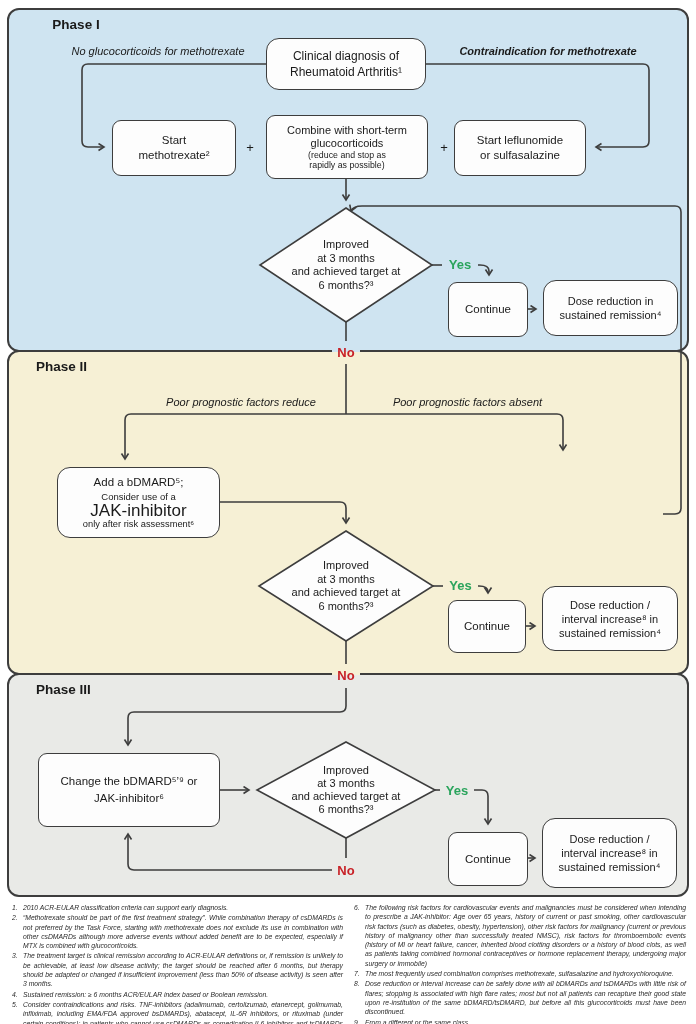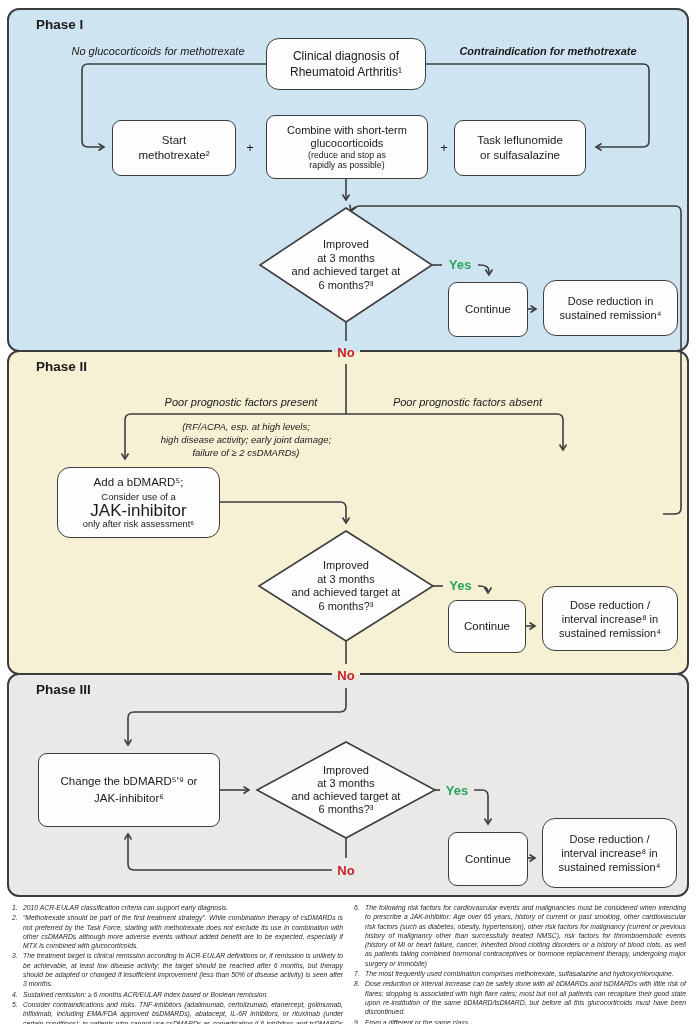--- a/index.html
+++ b/index.html
@@ -87,21 +87,21 @@
     <path d="M 473 790 H 482 Q 488 790 488 796 V 824" marker-end="url(#ah)"></path>
     <path d="M 528 858 H 535" marker-end="url(#ah)"></path>
     <path d="M 346 838 V 858"></path>
     <path d="M 334 870 H 134 Q 128 870 128 864 V 834" marker-end="url(#ah)"></path>
 
     <polygon points="346,208 432,265 346,322 260,265"></polygon>
     <polygon points="346,531 433,586 346,641 259,586"></polygon>
     <polygon points="346,742 435,790 346,838 257,790"></polygon>
   </svg>
 
-  <div class="lbl phase-title" style="left:36px;top:17px;width:80px;text-align:left;">Phase I</div>
+  <div class="lbl phase-title" style="left:36px;top:17px;width:80px;text-align:center;">Phase I</div>
 
   <div class="lbl branch-lbl" style="left:52px;top:45px;width:212px;">No glucocorticoids for methotrexate</div>
   <div class="lbl branch-lbl" style="left:444px;top:45px;width:208px;font-weight:bold;">Contraindication for methotrexate</div>
 
   <div class="node r9" style="left:112px;top:120px;width:124px;height:56px;">Start
 methotrexate²</div>
 
   <div class="node r13 big" style="left:266px;top:38px;width:160px;height:52px;">Clinical diagnosis of
 Rheumatoid Arthritis¹</div>
 
@@ -109,45 +109,42 @@
 
   <div class="node r9" style="left:266px;top:115px;width:162px;height:64px;padding:2px 4px;">
     <span style="font-size:11px;line-height:13px;">Combine with short-term
 glucocorticoids</span>
     <span class="sub">(reduce and stop as
 rapidly as possible)</span>
   </div>
 
   <div class="lbl plus" style="left:434px;top:137px;width:20px;height:20px;">+</div>
 
-  <div class="node r9" style="left:454px;top:120px;width:132px;height:56px;">Task leflunomide
+  <div class="node r9" style="left:454px;top:120px;width:132px;height:56px;">Start leflunomide
 or sulfasalazine</div>
 
   <div class="lbl dmt" style="left:266px;top:238px;width:160px;">Improved
 at 3 months
 and achieved target at
 6 months?³</div>
 
   <div class="lbl yesno yes yes-bg1" style="left:442px;top:255px;width:36px;height:19px;">Yes</div>
 
   <div class="node r9" style="left:448px;top:282px;width:80px;height:55px;">Continue</div>
 
   <div class="node r13 dose" style="left:543px;top:280px;width:135px;height:56px;">Dose reduction in
 sustained remission⁴</div>
 
   <div class="lbl yesno no no-bg1" style="left:332px;top:343px;width:28px;height:18px;">No</div>
 
   <div class="lbl phase-title" style="left:36px;top:359px;width:90px;text-align:left;">Phase II</div>
 
-  <div class="lbl branch-lbl" style="left:133px;top:396px;width:216px;">Poor prognostic factors present</div>
+  <div class="lbl branch-lbl" style="left:133px;top:396px;width:216px;">Poor prognostic factors reduce</div>
   <div class="lbl branch-lbl" style="left:360px;top:396px;width:215px;">Poor prognostic factors absent</div>
 
-  <div class="lbl detail-lbl" style="left:126px;top:420px;width:240px;">(RF/ACPA, esp. at high levels;
-high disease activity; early joint damage;
-failure of ≥ 2 csDMARDs)</div>
 
   <div class="node r13" style="left:57px;top:467px;width:163px;height:71px;padding:2px;">
     <span class="addb-1">Add a bDMARD⁵;</span>
     <span class="addb-2">Consider use of a</span>
     <span class="addb-3">JAK-inhibitor</span>
     <span class="addb-4">only after risk assessment⁶</span>
   </div>
 
 
   <div class="lbl dmt" style="left:266px;top:559px;width:160px;">Improved

